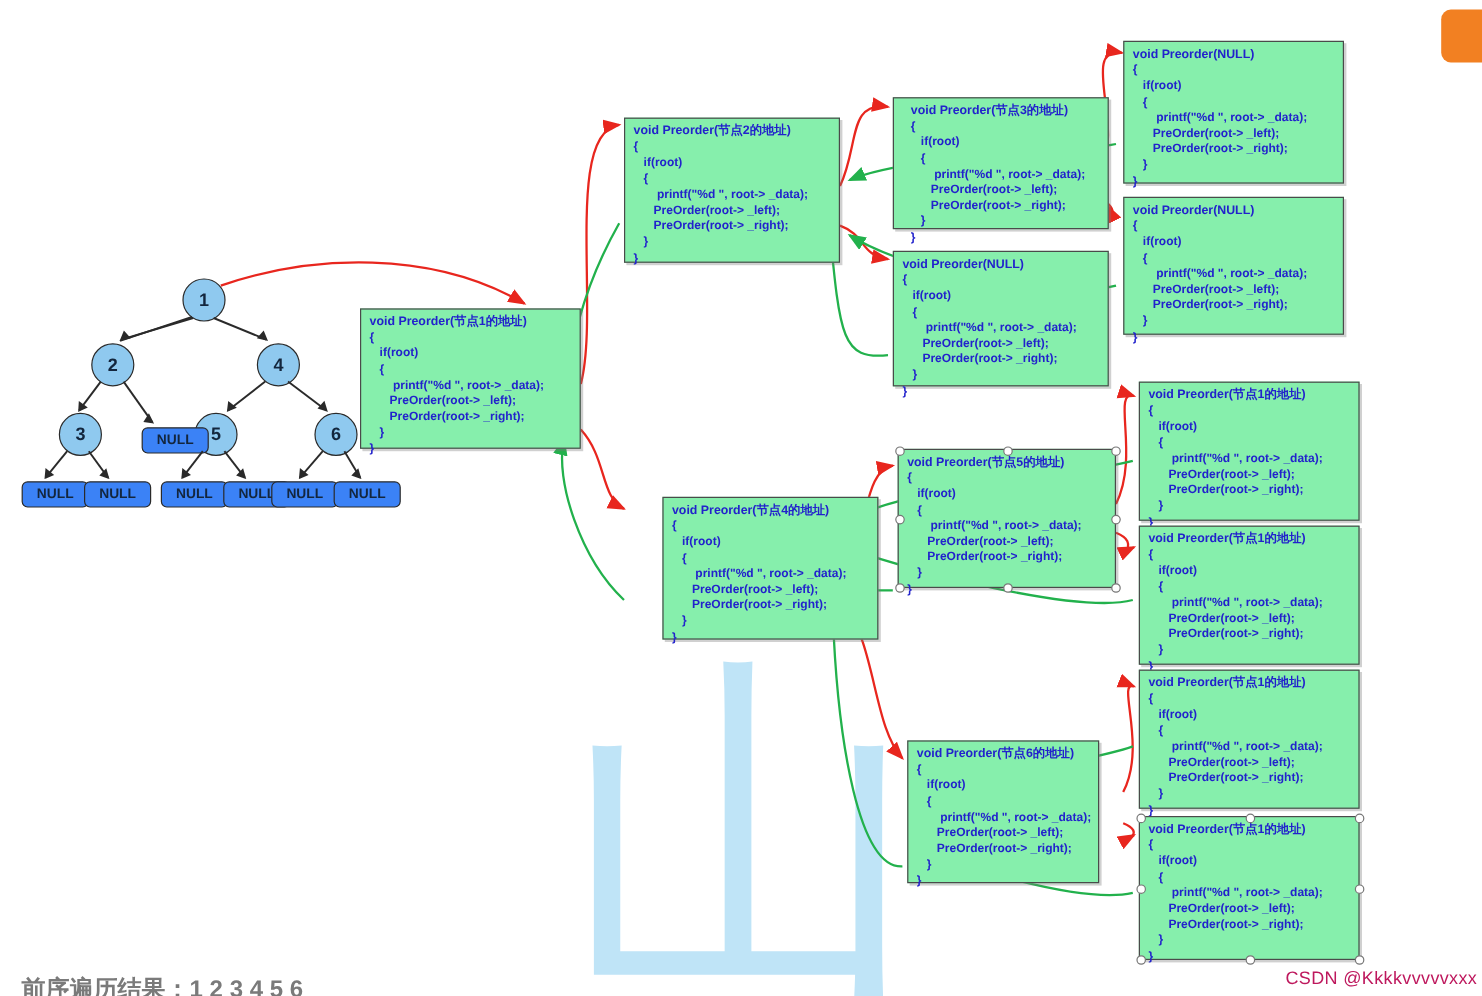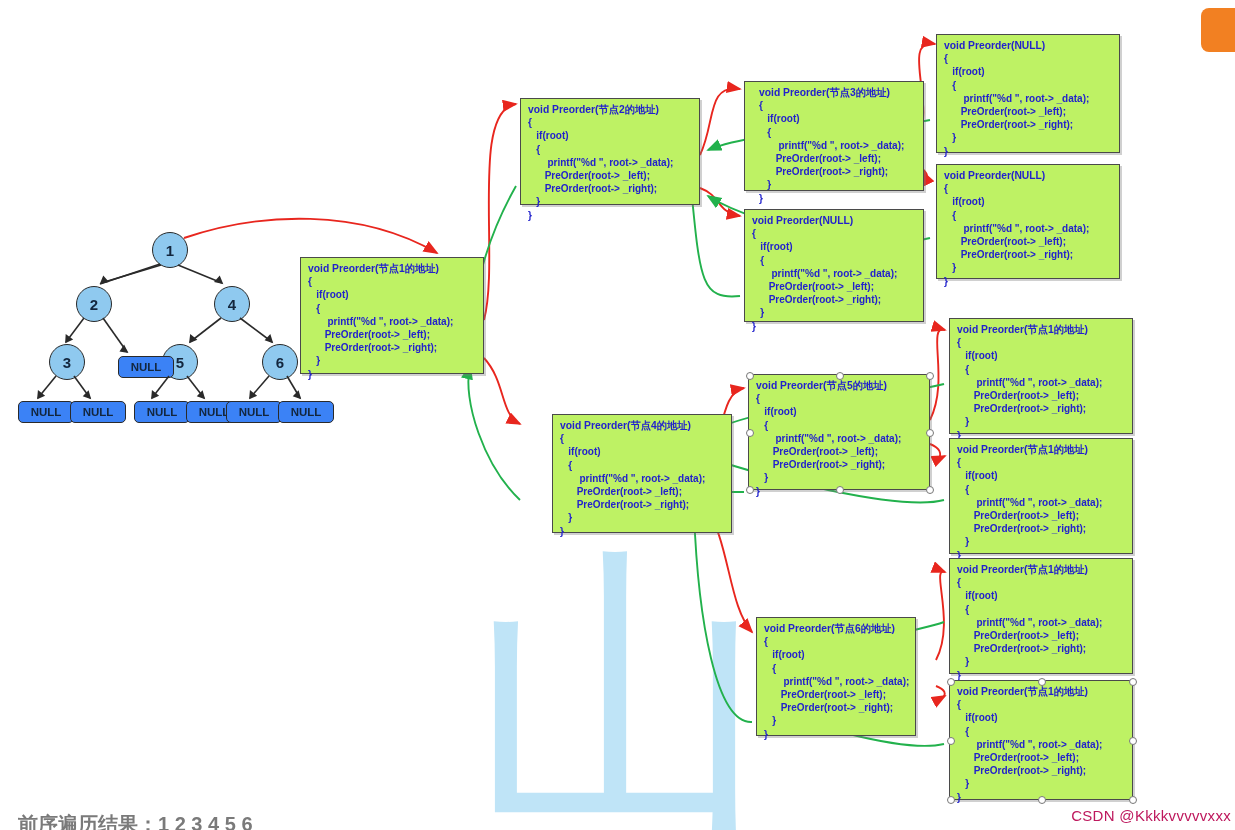--- a/index.html
+++ b/index.html
@@ -74,21 +74,21 @@
     color: #13263d;
     font-size: 11.5px;
     font-weight: bold;
     display: flex; align-items: center; justify-content: center;
     z-index: 10;
   }
 
   
   .codebox {
     position: absolute;
-    background: #bef264;
+    background: #86efac;
     border: 1.6px solid #4a4a4a;
     box-shadow: 2px 2px 0 rgba(120,120,120,.35);
     padding: 4px 7px 3px 7px;
     z-index: 20;
     box-sizing: border-box;
   }
   .codebox .ln {
     font-family: "Liberation Sans", sans-serif;
     font-size: 10px;
     font-weight: bold;
@@ -243,21 +243,21 @@
         <div class="ln sig">void Preorder(节点1的地址)</div>
         <div class="ln">{</div>
         <div class="ln">   if(root)</div>
         <div class="ln">   {</div>
         <div class="ln">       printf("%d ", root-&gt; _data);</div>
         <div class="ln">      PreOrder(root-&gt; _left);</div>
         <div class="ln">      PreOrder(root-&gt; _right);</div>
         <div class="ln">   }</div>
         <div class="ln">}</div>
       </div>
-      <div class="codebox" style="left: 520px; top: 98px; width: 180px; height: 107px;">
+      <div class="codebox" style="left: 520px; top: 98px; width: 180px; height: 121px;">
         <div class="ln sig">void Preorder(节点2的地址)</div>
         <div class="ln">{</div>
         <div class="ln">   if(root)</div>
         <div class="ln">   {</div>
         <div class="ln">       printf("%d ", root-&gt; _data);</div>
         <div class="ln">      PreOrder(root-&gt; _left);</div>
         <div class="ln">      PreOrder(root-&gt; _right);</div>
         <div class="ln">   }</div>
         <div class="ln">}</div>
       </div>

